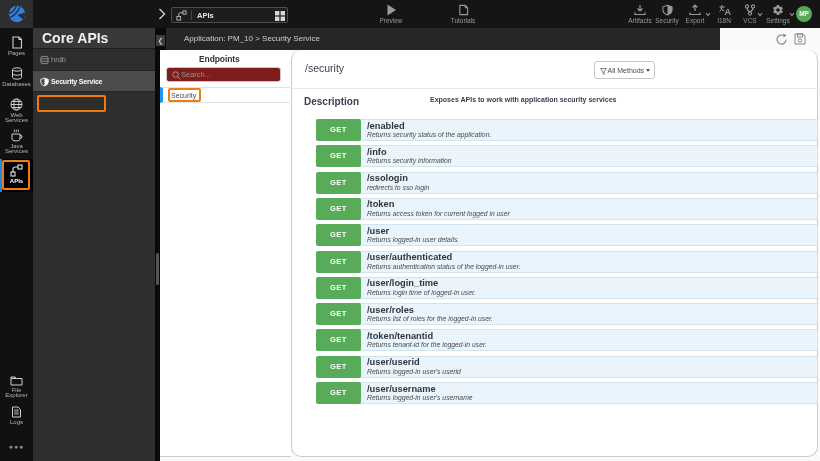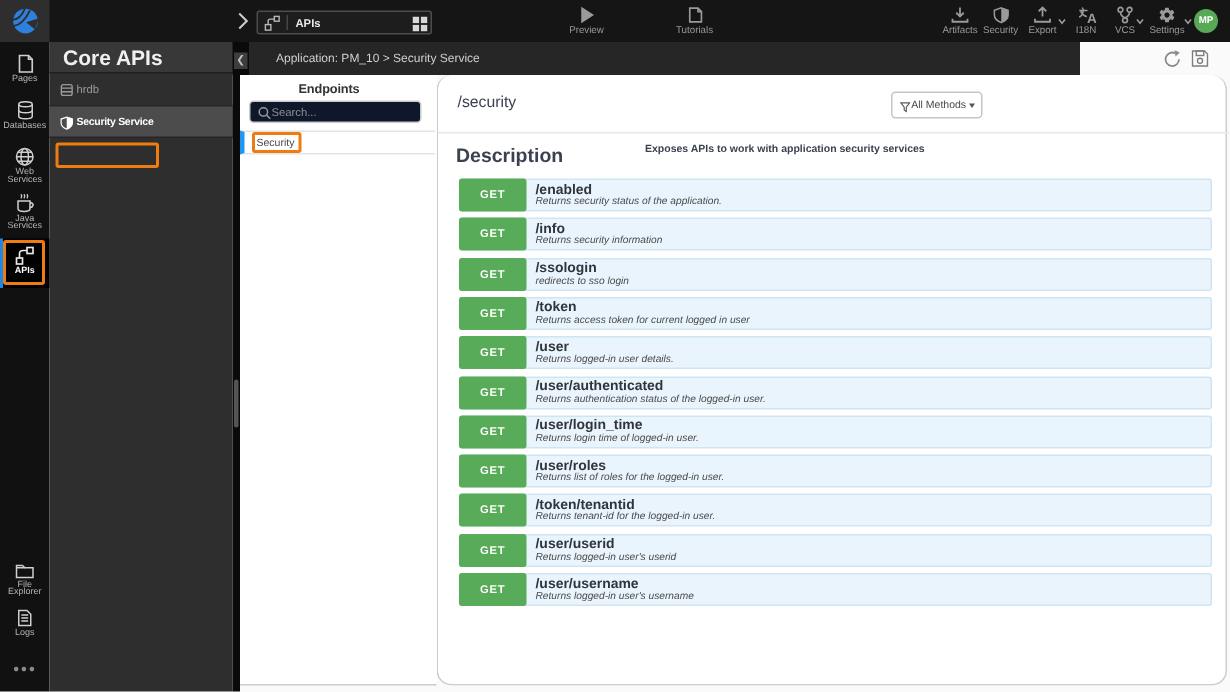--- a/index.html
+++ b/index.html
@@ -39,41 +39,41 @@
   color:#c0c0c0; font-size:7px; line-height:11px; text-align:center; }
 #gutterthumb { position:absolute; left:156px; top:253px; width:3px; height:32px; background:#555; border-radius:2px; }
 
 #appbar { position:absolute; left:166px; top:28px; width:554px; height:22px; background:#262626; }
 #appbar .t { position:absolute; left:18px; top:0; height:22px; line-height:22px; font-size:8px; color:#cfcfcf; }
 
 #endpoints { position:absolute; left:160px; top:50px; width:131px; height:407px; background:#ffffff;
   border-bottom:1px solid #cccccc; }
 #endpoints .title { position:absolute; left:6px; top:4px; font-size:8.5px; font-weight:bold; color:#333; letter-spacing:-0.1px;margin-left:33px; }
 #epsearch { position:absolute; left:6px; top:17px; width:115px; height:15px; border:1px solid #c9c9c9;
-  border-radius:3px; background:#0f172a; }
+  border-radius:3px; background:#7f1d1d; }
 #epsearch .ph { position:absolute; left:14px; top:0; line-height:14px; font-size:7.5px; color:#909090; }
 #eprow { position:absolute; left:0px; top:36.5px; width:130px; height:16px; border-top:1px solid #e4e4e4;
   border-bottom:1px solid #e4e4e4; border-left:3px solid #2196f3; }
 #eprow .t { position:absolute; left:8px; top:0; line-height:15px; font-size:7px; color:#4a4a4a; }
 
 #main { position:absolute; left:291px; top:50px; width:527px; height:407px; background:#ffffff;
   border-left:1px solid #cccccc; border-right:1px solid #cccccc; border-bottom:1px solid #cccccc;border-radius:10px; }
 #sectitle { position:absolute; left:13px; top:12px; font-size:10.5px; color:#3b4151; }
 #methods { position:absolute; left:302px; top:11px; width:61px; height:18px; border:1px solid #c6c6c6;
   border-radius:3px; }
 #methods .t { position:absolute; left:12.5px; top:0; line-height:17px; font-size:7px; color:#4a4a4a; }
 #methods .car { position:absolute; right:4px; top:7px; width:0; height:0; border-left:2.5px solid transparent;
   border-right:2.5px solid transparent; border-top:3.5px solid #555; }
 #msearch { position:absolute; left:367px; top:11px; width:153px; height:18px; border:1px solid #c6c6c6;
   border-radius:3px; }
 #msearch .ph { position:absolute; left:21px; top:0; line-height:17px; font-size:7.2px; color:#9a9a9a; }
 #mainsep { position:absolute; left:0; top:38px; width:527px; height:1px; background:#e8e8e8; }
-#desclbl { position:absolute; left:12px; top:46px; font-size:13px; font-weight:bold; color:#3b4151; }
+#desclbl { position:absolute; left:12px; top:46px; font-size:10px; font-weight:bold; color:#3b4151; }
 #descval { position:absolute; left:138px; top:46px; font-size:7px; font-weight:bold; color:#3b4151; }
-.oprow { position:absolute; left:14px; width:502px; height:22px; background:#e9f4fc;
+.oprow { position:absolute; left:24px; width:502px; height:22px; background:#e9f4fc;
   border:1px solid #cfe5f4; border-radius:2px; }
 .getbtn { position:absolute; left:-1px; top:-1px; width:45px; height:22px; background:#58ab58;
   border-radius:2px; color:#ffffff; font-weight:bold; font-size:7.5px; text-align:center; line-height:22px;
   letter-spacing:0.5px; }
 .oprow .path { position:absolute; left:50px; top:0.5px; font-size:9.3px; font-weight:bold; color:#30353c; }
 .oprow .desc { position:absolute; left:50px; top:11px; font-size:6.8px; font-style:italic; color:#4a4a4a; }
 
 svg { display:block; }
 </style>
 </head>

